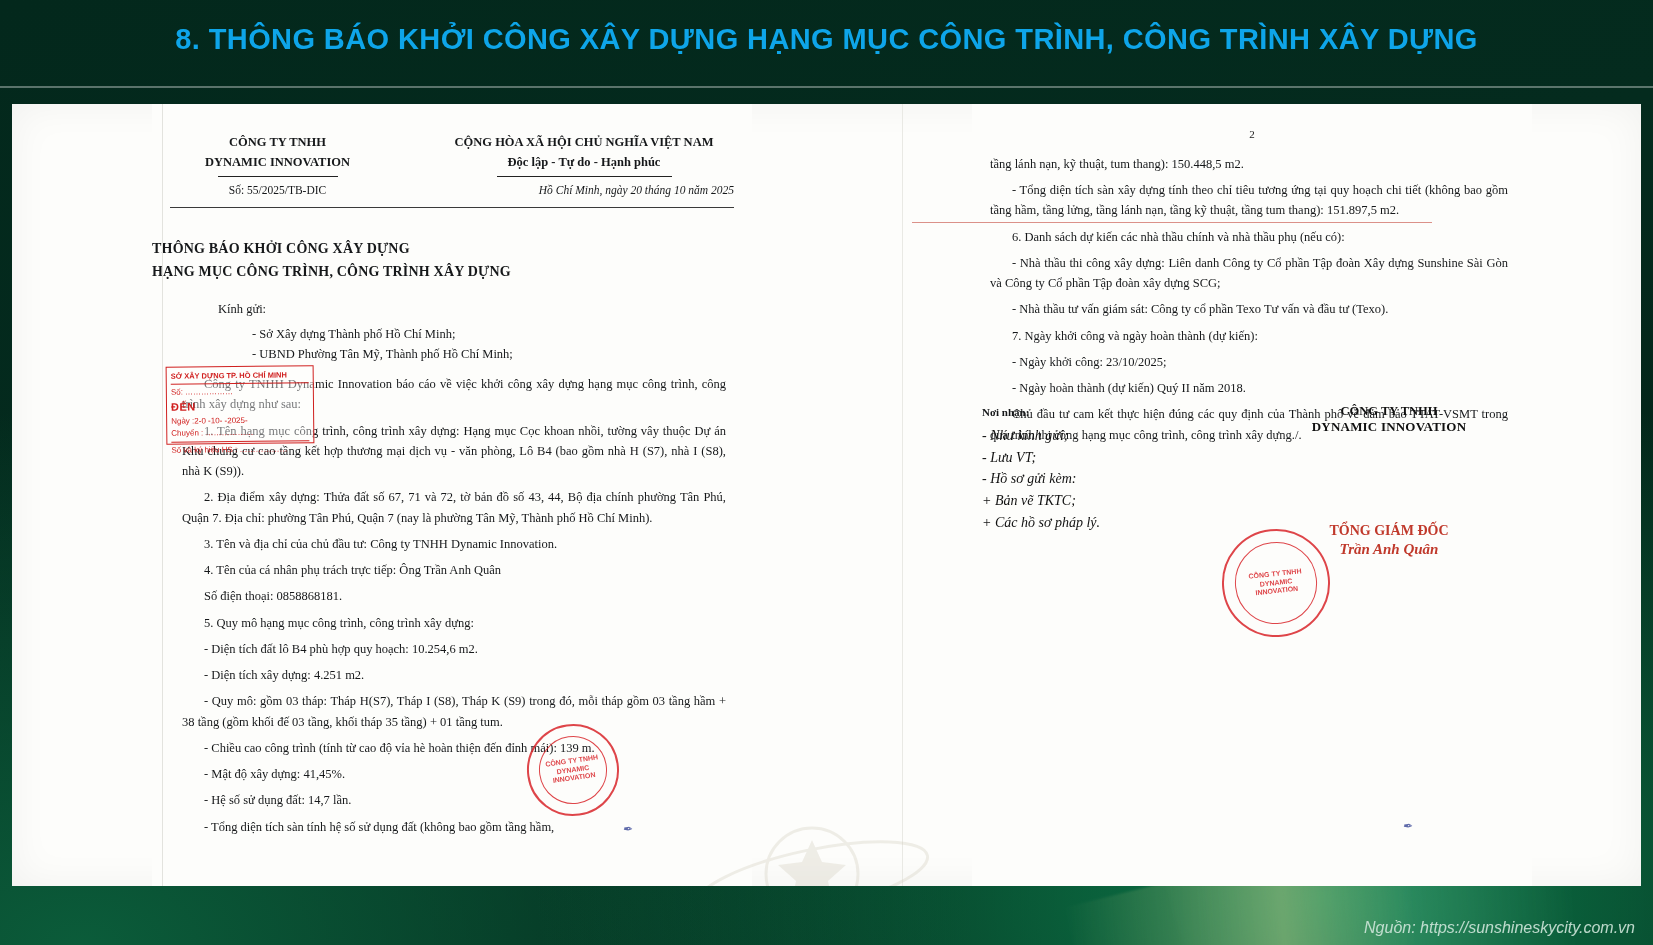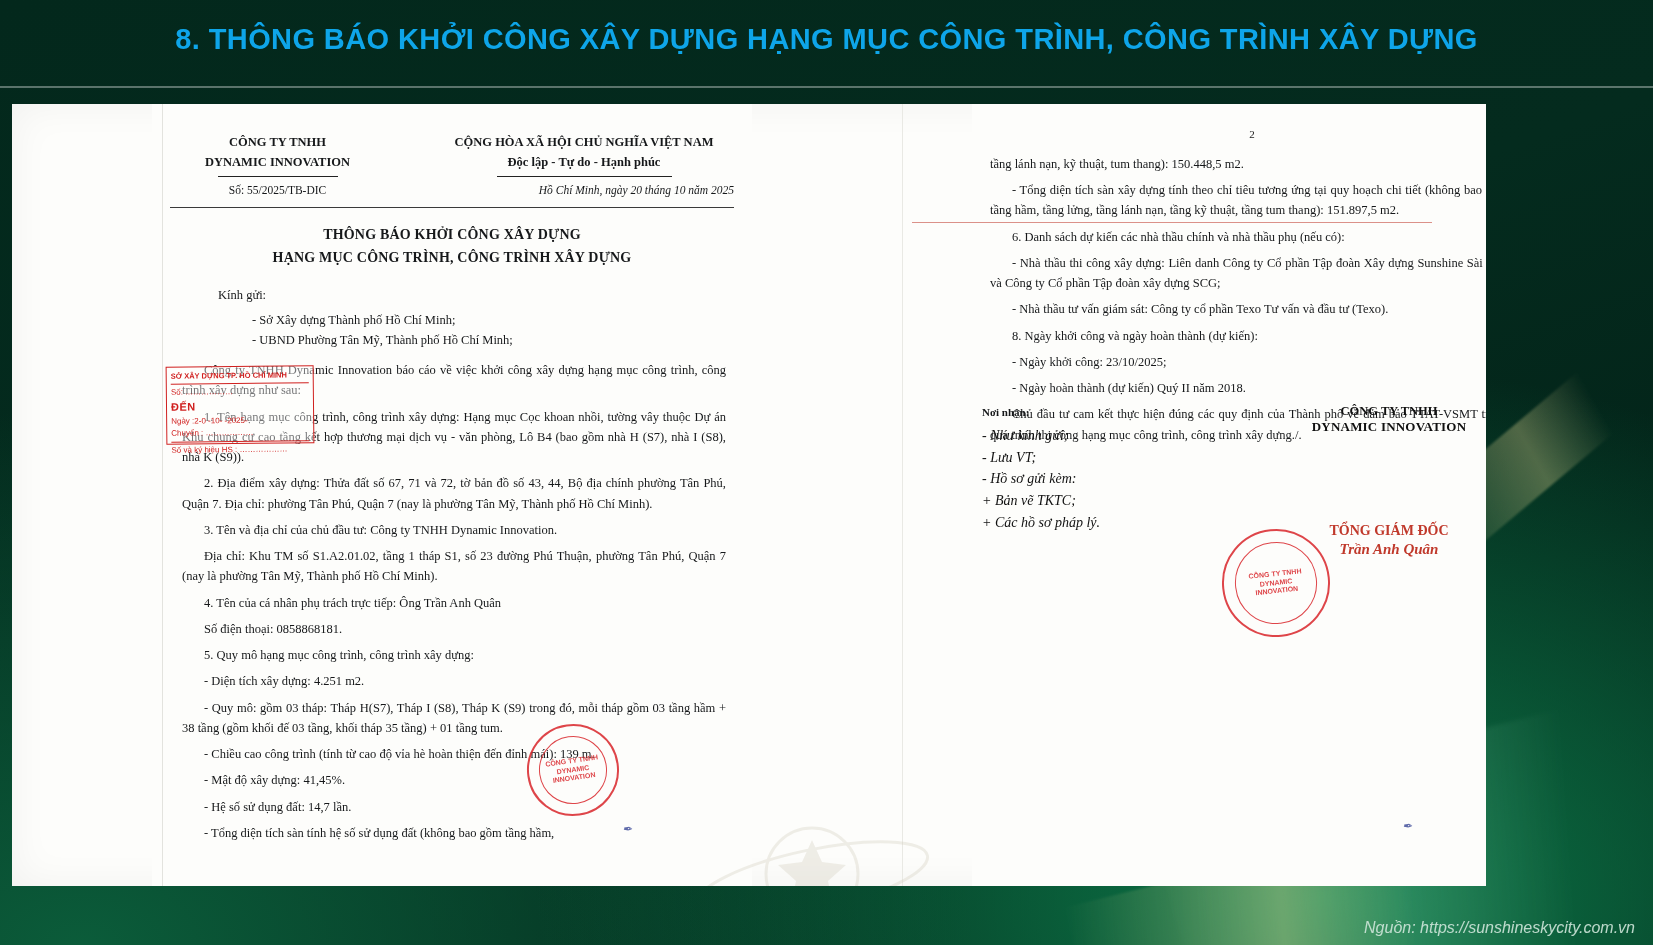--- a/index.html
+++ b/index.html
@@ -32,21 +32,21 @@
   .header{position:absolute;left:0;top:0;width:1653px;height:78px;display:flex;
     align-items:center;justify-content:center;}
   .header h1{
     margin:4px;color:#0ea5e9;font-family:"Liberation Sans", sans-serif;
     font-weight:700;font-size:29px;letter-spacing:.4px;text-align:right;
   }
   .header-rule{position:absolute;left:0;top:86px;width:1653px;height:2px;background:rgba(255,255,255,.35);}
 
   
   .doc-canvas{
-    position:absolute;left:12px;top:104px;width:1474px;height:782px;
+    position:absolute;left:12px;top:104px;width:1629px;height:782px;
     background:#fdfdfb;
     overflow:hidden;
   }
   .scan-shadow{position:absolute;inset:0;box-shadow:inset 0 0 40px rgba(0,0,0,.05);pointer-events:none;}
 
   .page{
     position:absolute;top:0;background:#fdfdfb;color:#111;
   }
   .page.left{left:140px;width:600px;height:782px;}
   .page.right{left:960px;width:560px;height:782px;}
@@ -63,21 +63,21 @@
   .indent{text-indent:22px;}
 
   
   .head-row{display:flex;justify-content:space-between;padding:28px 18px 0 18px;}
   .head-left{width:215px;text-align:center;}
   .head-right{width:300px;text-align:center;}
   .head-left .line{display:block;width:120px;height:1px;background:#222;margin:3px auto 4px;}
   .head-right .line{display:block;width:175px;height:1px;background:#222;margin:3px auto 4px;}
   .hr-thin{height:1px;background:#3a3a3a;margin:8px 18px 0 18px;}
 
-  .title-block{margin-top:16px;text-align:center;}
+  .title-block{margin-top:30px;text-align:left;}
   .title-block div{font-weight:700;font-size:14px;letter-spacing:.2px;}
 
   .body-left{margin:16px 26px 0 30px;}
 
   
   .stamp-rect{
     position:absolute;left:14px;top:262px;width:148px;height:78px;
     border:1.6px solid #d0201f;color:#d0201f;
     font-family:"Liberation Sans", sans-serif;font-size:8px;line-height:1.5;
     padding:3px 4px;transform:rotate(-.6deg);background:rgba(255,255,255,.4);
@@ -185,25 +185,25 @@
 
     <div class="body-left">
       <div class="t" style="margin:14px 0 4px 36px">Kính gửi:</div>
       <div class="t" style="margin-left:70px">- Sở Xây dựng Thành phố Hồ Chí Minh;</div>
       <div class="t" style="margin-left:70px;margin-bottom:10px">- UBND Phường Tân Mỹ, Thành phố Hồ Chí Minh;</div>
 
       <p class="t p indent">Công ty TNHH Dynamic Innovation báo cáo về việc khởi công xây dựng hạng mục công trình, công trình xây dựng như sau:</p>
       <p class="t p indent">1. Tên hạng mục công trình, công trình xây dựng: Hạng mục Cọc khoan nhồi, tường vây thuộc Dự án Khu chung cư cao tầng kết hợp thương mại dịch vụ - văn phòng, Lô B4 (bao gồm nhà H (S7), nhà I (S8), nhà K (S9)).</p>
       <p class="t p indent">2. Địa điểm xây dựng: Thửa đất số 67, 71 và 72, tờ bản đồ số 43, 44, Bộ địa chính phường Tân Phú, Quận 7. Địa chỉ: phường Tân Phú, Quận 7 (nay là phường Tân Mỹ, Thành phố Hồ Chí Minh).</p>
       <p class="t p indent">3. Tên và địa chỉ của chủ đầu tư: Công ty TNHH Dynamic Innovation.</p>
-      <p class="t p indent">Địa chỉ: Khu TM số S1.A2.01.02, tầng 1 tháp S1, số 23 đường Phú Thuận, phường Tân Phú, Quận 7 (nay là phường Tân Mỹ, Thành phố Hồ Chí Minh).</p>
       <p class="t p indent">4. Tên của cá nhân phụ trách trực tiếp: Ông Trần Anh Quân</p>
       <p class="t p indent">Số điện thoại: 0858868181.</p>
       <p class="t p indent">5. Quy mô hạng mục công trình, công trình xây dựng:</p>
 
+      <p class="t p indent">- Diện tích đất lô B4 phù hợp quy hoạch: 10.254,6 m2.</p>
       <p class="t p indent">- Diện tích xây dựng: 4.251 m2.</p>
       <p class="t p indent">- Quy mô: gồm 03 tháp: Tháp H(S7), Tháp I (S8), Tháp K (S9) trong đó, mỗi tháp gồm 03 tầng hầm + 38 tầng (gồm khối đế 03 tầng, khối tháp 35 tầng) + 01 tầng tum.</p>
       <p class="t p indent">- Chiều cao công trình (tính từ cao độ vỉa hè hoàn thiện đến đỉnh mái): 139 m.</p>
       <p class="t p indent">- Mật độ xây dựng: 41,45%.</p>
       <p class="t p indent">- Hệ số sử dụng đất: 14,7 lần.</p>
       <p class="t p indent">- Tổng diện tích sàn tính hệ số sử dụng đất (không bao gồm tầng hầm,</p>
     </div>
 
     <div class="sign-ink" style="left:470px;top:718px;">✒</div>
   </div>
@@ -224,21 +224,21 @@
     <div class="strike"></div>
 
     <div class="pageno t">2</div>
 
     <div class="body-right">
       <p class="t p">tầng lánh nạn, kỹ thuật, tum thang): 150.448,5 m2.</p>
       <p class="t p indent">- Tổng diện tích sàn xây dựng tính theo chỉ tiêu tương ứng tại quy hoạch chi tiết (không bao gồm tầng hầm, tầng lửng, tầng lánh nạn, tầng kỹ thuật, tầng tum thang): 151.897,5 m2.</p>
       <p class="t p indent">6. Danh sách dự kiến các nhà thầu chính và nhà thầu phụ (nếu có):</p>
       <p class="t p indent">- Nhà thầu thi công xây dựng: Liên danh Công ty Cổ phần Tập đoàn Xây dựng Sunshine Sài Gòn và Công ty Cổ phần Tập đoàn xây dựng SCG;</p>
       <p class="t p indent">- Nhà thầu tư vấn giám sát: Công ty cổ phần Texo Tư vấn và đầu tư (Texo).</p>
-      <p class="t p indent">8. Ngày khởi công và ngày hoàn thành (dự kiến):</p>
+      <p class="t p indent">7. Ngày khởi công và ngày hoàn thành (dự kiến):</p>
       <p class="t p indent">- Ngày khởi công: 23/10/2025;</p>
       <p class="t p indent">- Ngày hoàn thành (dự kiến) Quý II năm 2018.</p>
       <p class="t p indent">Chủ đầu tư cam kết thực hiện đúng các quy định của Thành phố về đảm bảo TTAT-VSMT trong quá trình thi công hạng mục công trình, công trình xây dựng./.</p>
     </div>
 
     <div class="recv">
       <div class="h t">Nơi nhận:</div>
       <div class="l">- Như kính gửi;</div>
       <div class="l">- Lưu VT;</div>
       <div class="l">- Hồ sơ gửi kèm:</div>

